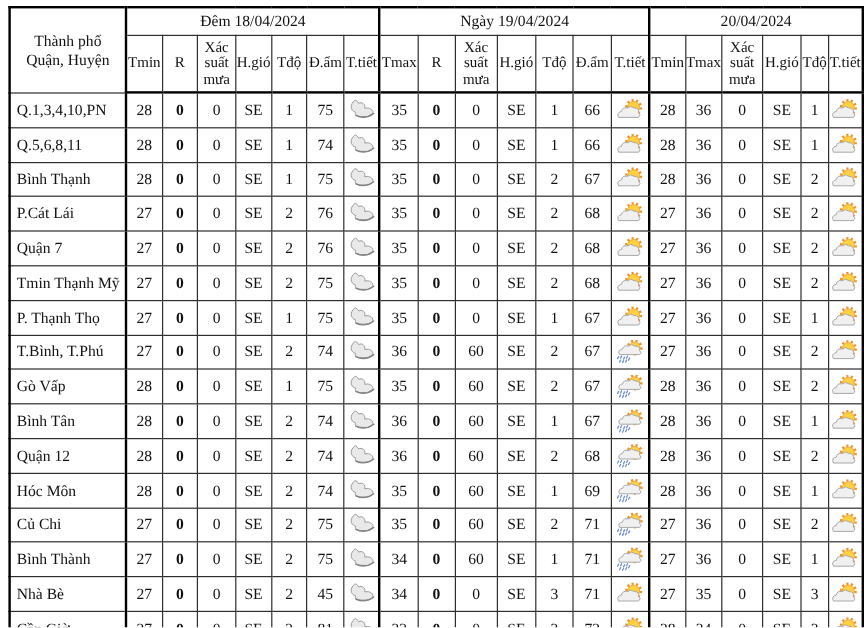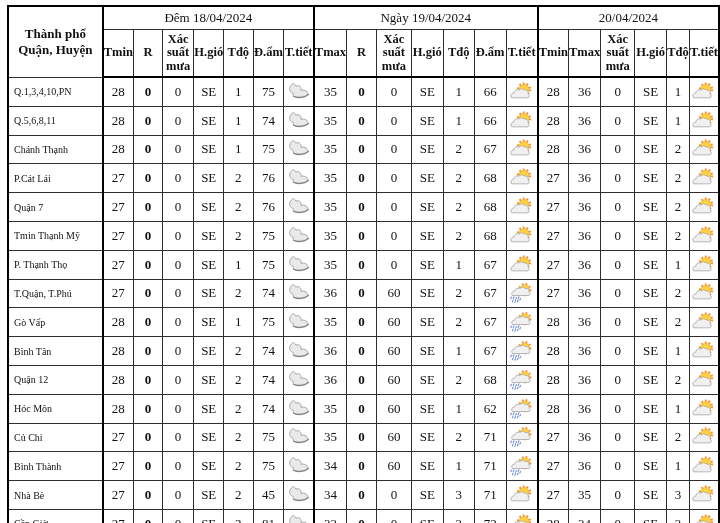--- a/index.html
+++ b/index.html
@@ -4,24 +4,24 @@
 <style>
   html,body{margin:0;padding:0;background:#fff;}
   .page{position:relative;width:720px;height:523px;background:#fff;overflow:hidden;
         font-family:"Liberation Serif","DejaVu Serif",serif;color:#111;}
   table.fc{position:absolute;left:7px;top:5px;border-collapse:collapse;table-layout:fixed;
            border:2px solid #000;}
   .fc th,.fc td{border:1px solid #2e2e2e;padding:0;text-align:center;vertical-align:middle;
                 font-weight:normal;font-size:13px;overflow:hidden;}
   .fc .gstart{border-left:2px solid #000;}
   .fc thead tr.ghead th{height:22px;font-size:13px;margin-left:48px;}
-  .fc thead tr.chead th{height:46px;line-height:1.05;font-size:12.5px;border-bottom:2px solid #000;font-weight:bold;}
-  .fc .corner{white-space:pre-line;line-height:1.25;font-size:13px;font-weight:bold;}
+  .fc thead tr.chead th{height:46px;line-height:1.05;font-size:12.5px;border-bottom:2px solid #000;}
+  .fc .corner{white-space:pre-line;line-height:1.25;font-size:13px;}
   .fc tbody td{height:27.8px;}
-  .fc td.dist{text-align:left;padding-left:5px;font-size:10px;}
+  .fc td.dist{text-align:left;padding-left:5px;font-size:13px;}
   .fc td.bold{font-weight:bold;}
   .wicon{width:27px;height:20px;display:block;margin:0 auto;}
   .iconcell{line-height:0;}
   svg.defs{position:absolute;width:0;height:0;}
 </style>
 </head>
 <body>
 
 <svg class="defs" aria-hidden="true">
   <defs>
@@ -173,21 +173,21 @@
     <td>0</td>
     <td>SE</td>
     <td>1</td>
     <td class="iconcell">
             <svg class="wicon" viewBox="0 0 32 24">
               <use href="#sym-sun-cloud"></use>
             </svg>
           </td>
   </tr>
         <tr>
-    <td class="dist">Chánh Thạnh</td>
+    <td class="dist">Bình Thạnh</td>
     <td class="gstart">28</td>
     <td class="bold">0</td>
     <td>0</td>
     <td>SE</td>
     <td>1</td>
     <td>75</td>
     <td class="iconcell">
             <svg class="wicon" viewBox="0 0 32 24">
               <use href="#sym-night-cloudy"></use>
             </svg>
@@ -348,21 +348,21 @@
     <td>0</td>
     <td>SE</td>
     <td>1</td>
     <td class="iconcell">
             <svg class="wicon" viewBox="0 0 32 24">
               <use href="#sym-sun-cloud"></use>
             </svg>
           </td>
   </tr>
         <tr>
-    <td class="dist">T.Quận, T.Phú</td>
+    <td class="dist">T.Bình, T.Phú</td>
     <td class="gstart">27</td>
     <td class="bold">0</td>
     <td>0</td>
     <td>SE</td>
     <td>2</td>
     <td>74</td>
     <td class="iconcell">
             <svg class="wicon" viewBox="0 0 32 24">
               <use href="#sym-night-cloudy"></use>
             </svg>
@@ -505,21 +505,21 @@
     <td class="iconcell">
             <svg class="wicon" viewBox="0 0 32 24">
               <use href="#sym-night-cloudy"></use>
             </svg>
           </td>
     <td class="gstart">35</td>
     <td class="bold">0</td>
     <td>60</td>
     <td>SE</td>
     <td>1</td>
-    <td>62</td>
+    <td>69</td>
     <td class="iconcell">
             <svg class="wicon" viewBox="0 0 32 24">
               <use href="#sym-sun-cloud-rain"></use>
             </svg>
           </td>
     <td class="gstart">28</td>
     <td>36</td>
     <td>0</td>
     <td>SE</td>
     <td>1</td>

